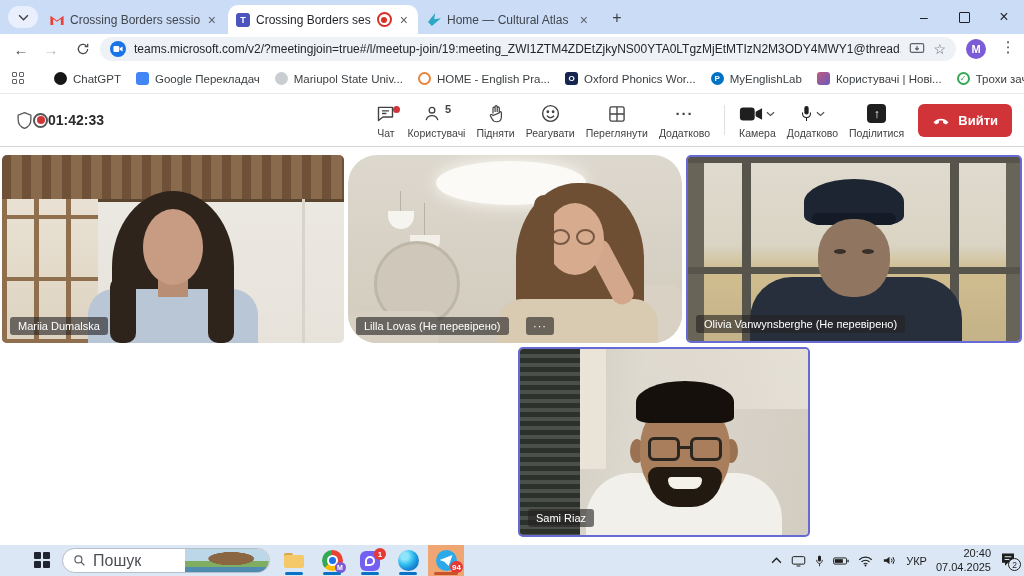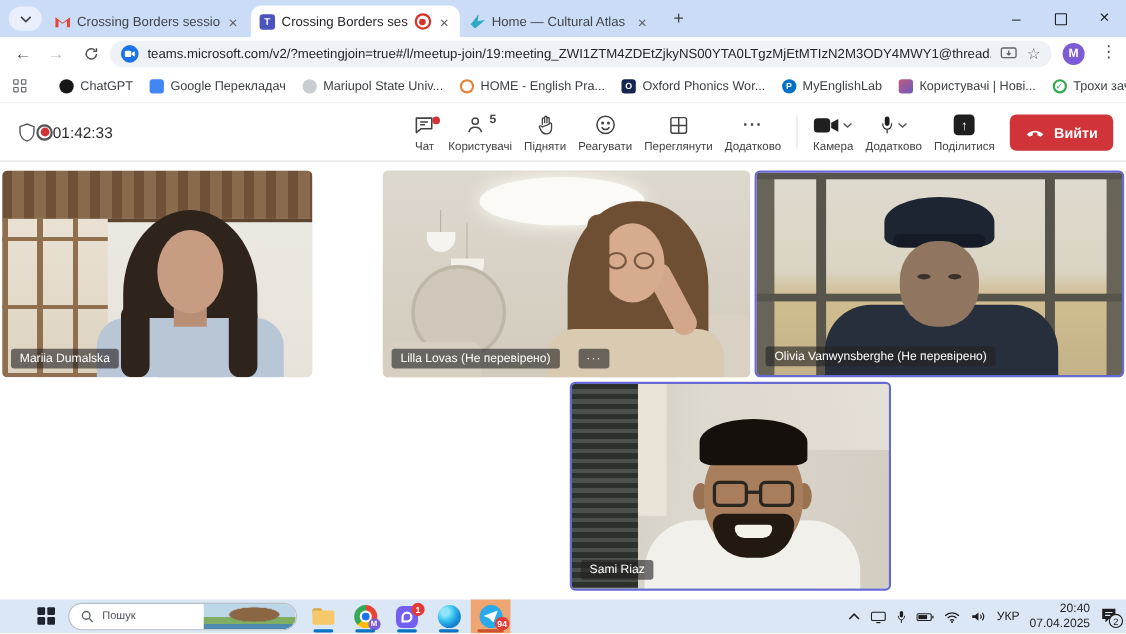--- a/index.html
+++ b/index.html
@@ -41,21 +41,21 @@
          display:flex;align-items:center;gap:15px;padding:0 12px;box-sizing:border-box;}
   .bm{display:flex;align-items:center;gap:6px;font-size:11.5px;color:#3c4043;white-space:nowrap;}
   .appsgrid{width:13px;height:13px;display:grid;grid-template-columns:5px 5px;grid-template-rows:5px 5px;gap:2px;}
   .appsgrid i{border:1.4px solid #5f6368;border-radius:1px;}
   .bmsep{width:1px;height:16px;background:#dadce0;}
   .ic-round{width:13px;height:13px;border-radius:50%;flex:none;}
   .ic-sq{width:13px;height:13px;border-radius:3px;flex:none;display:flex;align-items:center;justify-content:center;
          color:#fff;font-size:8px;font-weight:bold;}
   
   .tbar{position:absolute;left:0;top:94px;right:0;height:53px;background:#fff;border-bottom:1px solid #d5d5d5;box-sizing:border-box;}
-  .timerwrap{position:absolute;left:16px;top:0;height:52px;display:flex;align-items:center;}
+  .timerwrap{position:absolute;left:16px;top:0;height:52px;display:flex;align-items:center;font-weight:bold;}
   .recdot{width:15px;height:15px;border-radius:50%;border:2px solid #555;box-sizing:border-box;position:relative;}
   .recdot div{position:absolute;left:1.5px;top:1.5px;width:8px;height:8px;border-radius:50%;background:#d13438;}
   .timer{font-size:14px;color:#2b2b2b;}
   .ctlrow{position:absolute;right:12px;top:0;height:52px;display:flex;align-items:center;gap:5px;}
   .tbtn{display:flex;flex-direction:column;align-items:center;justify-content:center;gap:1px;
         font-size:10.5px;color:#424242;padding:0 3px;position:relative;}
   .tbtn .irow{height:24px;display:flex;align-items:center;gap:3px;}
   .cnt5{font-weight:bold;font-size:11px;color:#424242;position:relative;top:-5px;}
   .chatdot{position:absolute;top:4px;right:-1px;width:7px;height:7px;border-radius:50%;background:#d13438;}
   .vsep{width:1px;height:30px;background:#e0e0e0;margin:0 6px;}
@@ -78,21 +78,21 @@
   .t3{background:linear-gradient(#e9e4d6 0%,#e4ddcb 48%,#d9c493 62%,#cdb98c 100%);}
   .t4{background:linear-gradient(#f0e2c2,#e8d5a8);}
   .t5{background:linear-gradient(100deg,#cdc8bd 0%,#ddd8ce 40%,#d2ccc1 100%);}
   
   .taskbar{position:absolute;left:0;right:0;bottom:0;height:31px;background:#dbe7f4;}
   .startbtn{position:absolute;left:34px;top:7px;width:17px;height:17px;display:grid;
             grid-template-columns:7px 7px;grid-template-rows:7px 7px;gap:1.6px;}
   .startbtn i{background:#1f2430;border-radius:1px;}
   .searchbox{position:absolute;left:62px;top:3px;width:208px;height:25px;background:#fff;border:1px solid #b6bec7;
              border-radius:13px;box-sizing:border-box;display:flex;align-items:center;gap:7px;padding-left:10px;overflow:hidden;}
-  .searchbox span{font-size:10px;color:#4a4f55;flex:1;}
+  .searchbox span{font-size:16px;color:#4a4f55;flex:1;}
   .sbimg{width:60px;height:23px;flex:none;border-radius:0 12px 12px 0;
          background:radial-gradient(ellipse at 55% 42%,#8a6642 0 34%,rgba(0,0,0,0) 36%),
                     linear-gradient(#bcd7e8 0 52%,#7fae62 52% 78%,#4f8bb0 78%);}
   .tk{position:absolute;top:0;width:36px;height:31px;display:flex;align-items:center;justify-content:center;}
   .runline{position:absolute;bottom:1px;left:50%;transform:translateX(-50%);width:18px;height:3px;border-radius:2px;background:#0873c4;}
   .badge{position:absolute;background:#e53935;color:#fff;border-radius:8px;font-size:8px;font-weight:bold;
          min-width:12px;height:12px;display:flex;align-items:center;justify-content:center;padding:0 2px;box-sizing:border-box;}
   .folder{position:relative;width:20px;height:15px;}
   .folder .back{position:absolute;left:0;top:0;width:9px;height:5px;background:#d9a948;border-radius:2px 2px 0 0;}
   .folder .front{position:absolute;left:0;top:2px;width:20px;height:13px;background:#f5c869;border-radius:2px;}
@@ -337,34 +337,34 @@
         <svg width="18" height="9" viewBox="0 0 24 12">
             <path d="M2 8.2C8 2.2 16 2.2 22 8.2l-3.2 3-4-2V6.4c-1.8-.7-3.8-.7-5.6 0v2.8l-4 2z" fill="#fff"></path>
           </svg>
         <span>Вийти</span>
       </div>
     </div>
   </div>
 
   <div class="stage">
 
-    <div class="tile t1" style="left:2px;top:8px;width:282px;height:188px;">
+    <div class="tile t1" style="left:2px;top:8px;width:342px;height:188px;">
       <div class="sc" style="left:0;top:0;right:0;height:44px;background:repeating-linear-gradient(90deg,#6f5138 0 9px,#8a6a4c 9px 20px);border-bottom:3px solid #5c452f;"></div>
       <div class="sc" style="left:0;top:44px;width:96px;bottom:0;background:repeating-linear-gradient(90deg,#8f6f4e 0 5px,rgba(0,0,0,0) 5px 32px),repeating-linear-gradient(0deg,#8f6f4e 0 4px,rgba(0,0,0,0) 4px 62px),linear-gradient(#e9e2d4,#ddd2c0);"></div>
       <div class="sc" style="left:300px;top:44px;width:3px;bottom:0;background:#d8d4ca;"></div>
       <div class="sc" style="left:110px;top:36px;width:122px;height:152px;background:#2e241c;border-radius:52% 52% 30% 30%;"></div>
       <div class="sc" style="left:86px;bottom:0;width:170px;height:54px;background:#b9c6d6;border-radius:26px 26px 0 0;"></div>
       <div class="sc" style="left:108px;top:122px;width:26px;height:66px;background:#2e241c;border-radius:10px;"></div>
       <div class="sc" style="left:206px;top:122px;width:26px;height:66px;background:#2e241c;border-radius:10px;"></div>
       <div class="sc" style="left:156px;top:118px;width:30px;height:24px;background:#b88e74;"></div>
       <div class="sc" style="left:141px;top:54px;width:60px;height:76px;background:#c79c82;border-radius:50%;"></div>
       <span class="nlabel">Mariia Dumalska</span>
     </div>
 
-    <div class="tile t2" style="left:348px;top:8px;width:334px;height:188px;">
+    <div class="tile t2" style="left:348px;top:8px;width:334px;height:188px;border-radius:29px;">
       <div class="sc" style="left:88px;top:6px;width:150px;height:44px;background:#fbfaf6;border-radius:50%;box-shadow:0 0 18px rgba(255,255,250,.9);"></div>
       <div class="sc" style="left:52px;top:36px;width:1px;height:22px;background:#b8b2a6;"></div>
       <div class="sc" style="left:40px;top:56px;width:26px;height:18px;background:#f6f4ee;border-radius:0 0 13px 13px;"></div>
       <div class="sc" style="left:76px;top:48px;width:1px;height:34px;background:#b8b2a6;"></div>
       <div class="sc" style="left:62px;top:80px;width:30px;height:20px;background:#f2efe8;border-radius:0 0 15px 15px;"></div>
       <div class="sc" style="left:26px;top:86px;width:86px;height:86px;border-radius:50%;background:#cfc8ba;border:3px solid #beb6a6;box-sizing:border-box;"></div>
       <div class="sc" style="left:0;bottom:0;width:90px;height:32px;background:#d7d0c2;border-radius:10px 10px 0 0;"></div>
       <div class="sc" style="left:288px;bottom:0;width:46px;height:58px;background:#d8d1c4;border-radius:12px 12px 0 0;"></div>
       <div class="sc" style="left:168px;top:28px;width:128px;height:160px;background:#6e4f33;border-radius:48% 48% 24% 24%;"></div>
       <div class="sc" style="left:150px;bottom:0;width:160px;height:44px;background:#d9cab2;border-radius:24px 24px 0 0;"></div>

